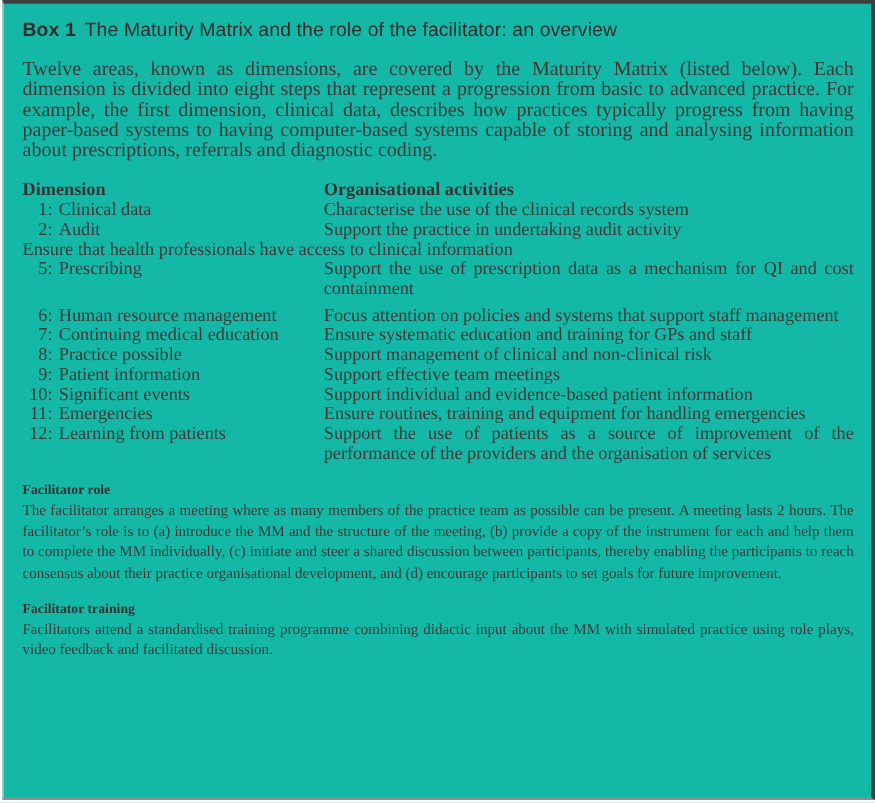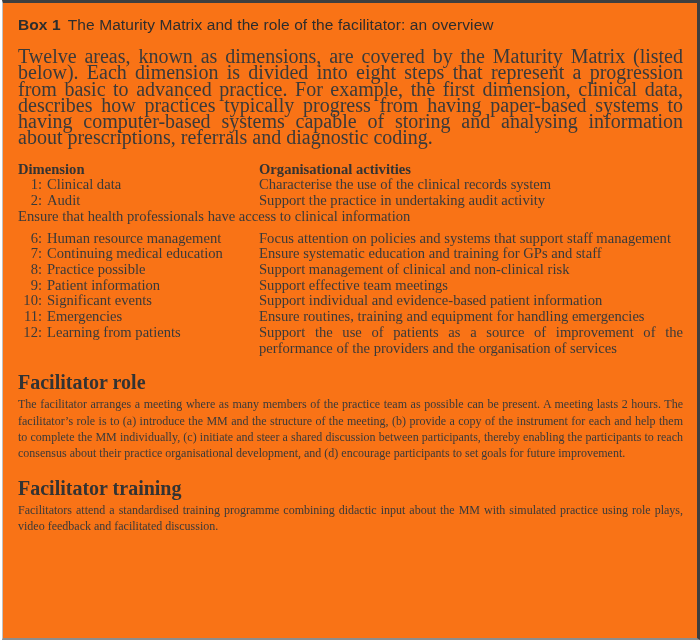--- a/index.html
+++ b/index.html
@@ -16,42 +16,42 @@
     height: 642px;
     font-family: "Liberation Serif", serif;
     color: #3a3a3a;
   }
   .box {
     position: absolute;
     left: 2px;
     top: 0;
     right: 0;
     bottom: 2px;
-    background: #f97316;
+    background: #14b8a6;
     border-top: 3px solid #3f3f3f;
     border-right: 3px solid #3f3f3f;
     border-bottom: 2px solid #8d8d8d;
     border-left: 1px solid #c2c2c2;
     padding: 8px 14px 0 15px;
     box-sizing: border-box;
   }
   .box-title {
     font-family: "Liberation Sans", sans-serif;
     font-size: 15.5px;
     margin-top: 5px;
     color: #2d2d2d;
     letter-spacing: 0.1px;
   }
   .box-title .box-label {
     font-weight: bold;
     margin-right: 7px;
   }
   .intro {
     margin-top: 14px;
-    font-size: 20px;
+    font-size: 16px;
     line-height: 16.3px;
     text-align: justify;
   }
   .dim-table {
     margin-top: 16px;
     font-size: 14.6px;
     line-height: 15.7px;
   }
   .trow {
     display: flex;
@@ -73,21 +73,21 @@
     flex: 1 1 auto;
     text-align: justify;
   }
   .thead .cell-dim, .thead .cell-act {
     font-weight: bold;
     text-align: left;
     color: #333333;
   }
   .sec-heading {
     font-weight: bold;
-    font-size: 20px;
+    font-size: 11px;
     margin-top: 15px;
     color: #333333;
   }
   .sec-body {
     margin-top: 2px;
     font-size: 12px;
     line-height: 16.4px;
     text-align: justify;
   }
   .sec-body.last { text-align-last: left; }
@@ -114,20 +114,24 @@
       <div class="trow">
         <div class="cell-dim"><span class="num">1:</span><span>Clinical data</span></div>
         <div class="cell-act">Characterise the use of the clinical records system</div>
       </div>
       <div class="trow">
         <div class="cell-dim"><span class="num">2:</span><span>Audit</span></div>
         <div class="cell-act">Support the practice in undertaking audit activity</div>
       </div>
       <div class="trow">
         <div class="cell-act">Ensure that health professionals have access to clinical information</div>
+      </div>
+      <div class="trow">
+        <div class="cell-dim"><span class="num">5:</span><span>Prescribing</span></div>
+        <div class="cell-act">Support the use of prescription data as a mechanism for QI and cost containment</div>
       </div>
       <div class="trow gap-above">
         <div class="cell-dim"><span class="num">6:</span><span>Human resource management</span></div>
         <div class="cell-act">Focus attention on policies and systems that support staff management</div>
       </div>
       <div class="trow">
         <div class="cell-dim"><span class="num">7:</span><span>Continuing medical education</span></div>
         <div class="cell-act">Ensure systematic education and training for GPs and staff</div>
       </div>
       <div class="trow">

